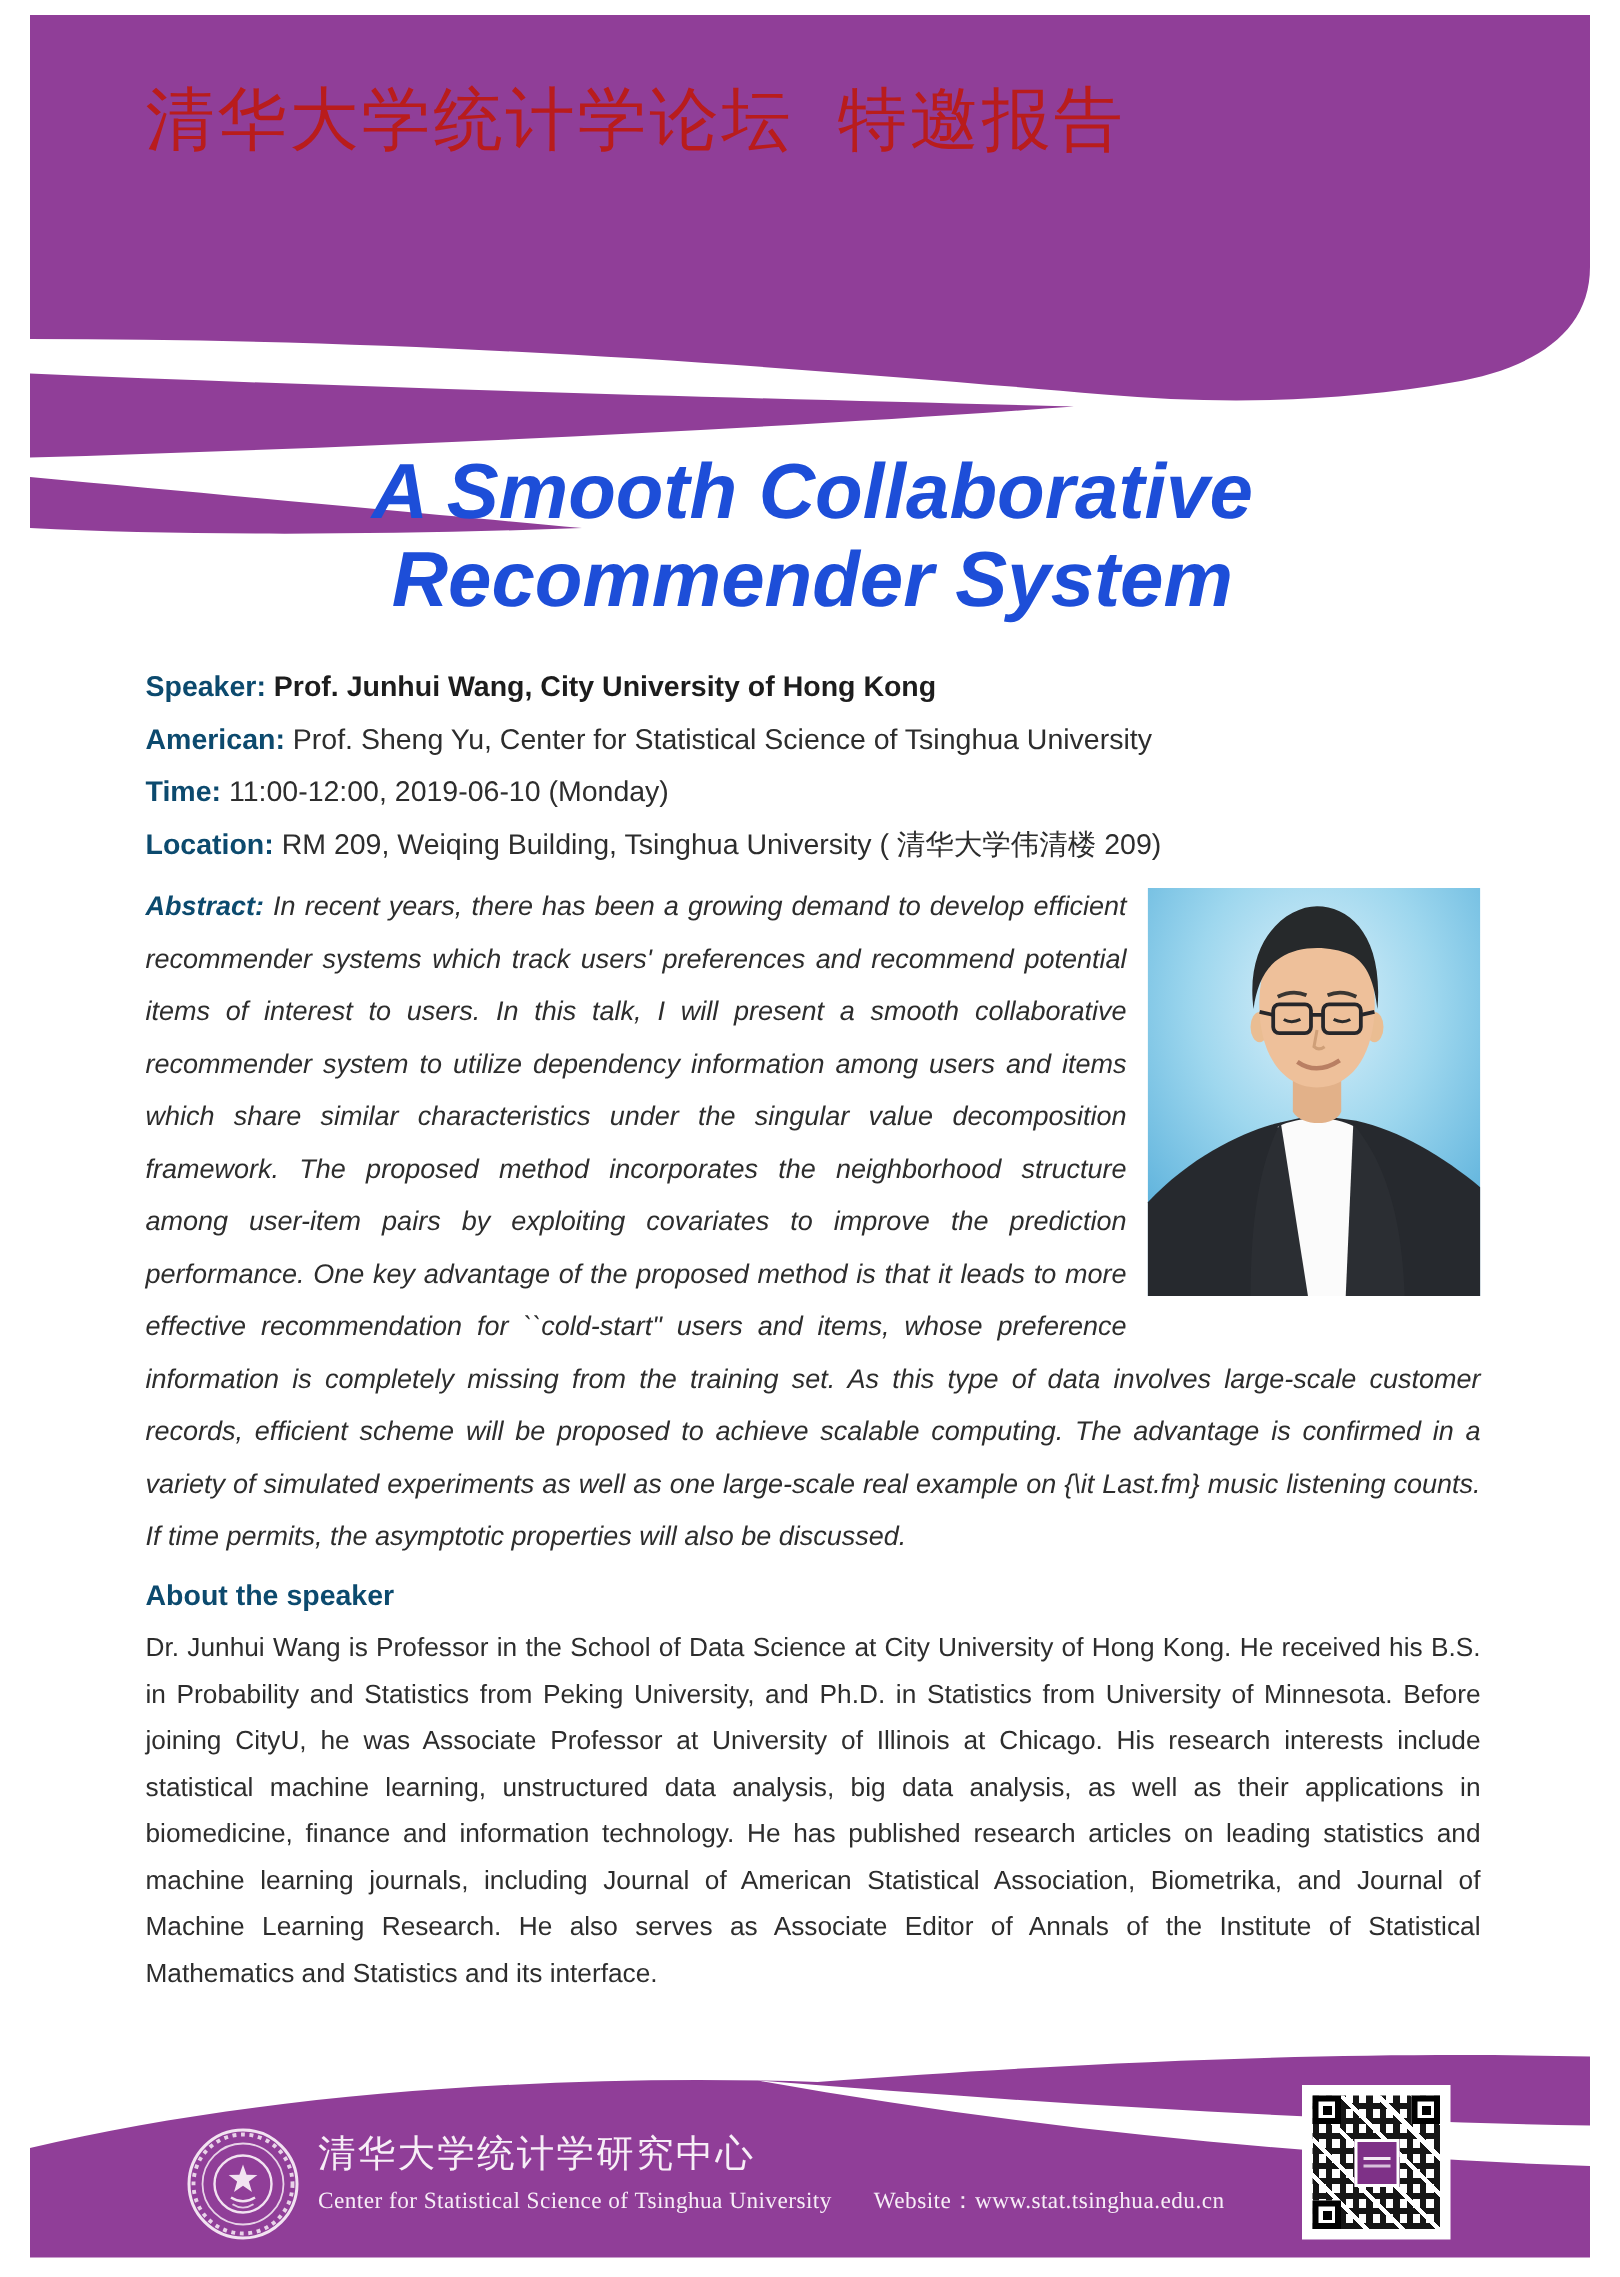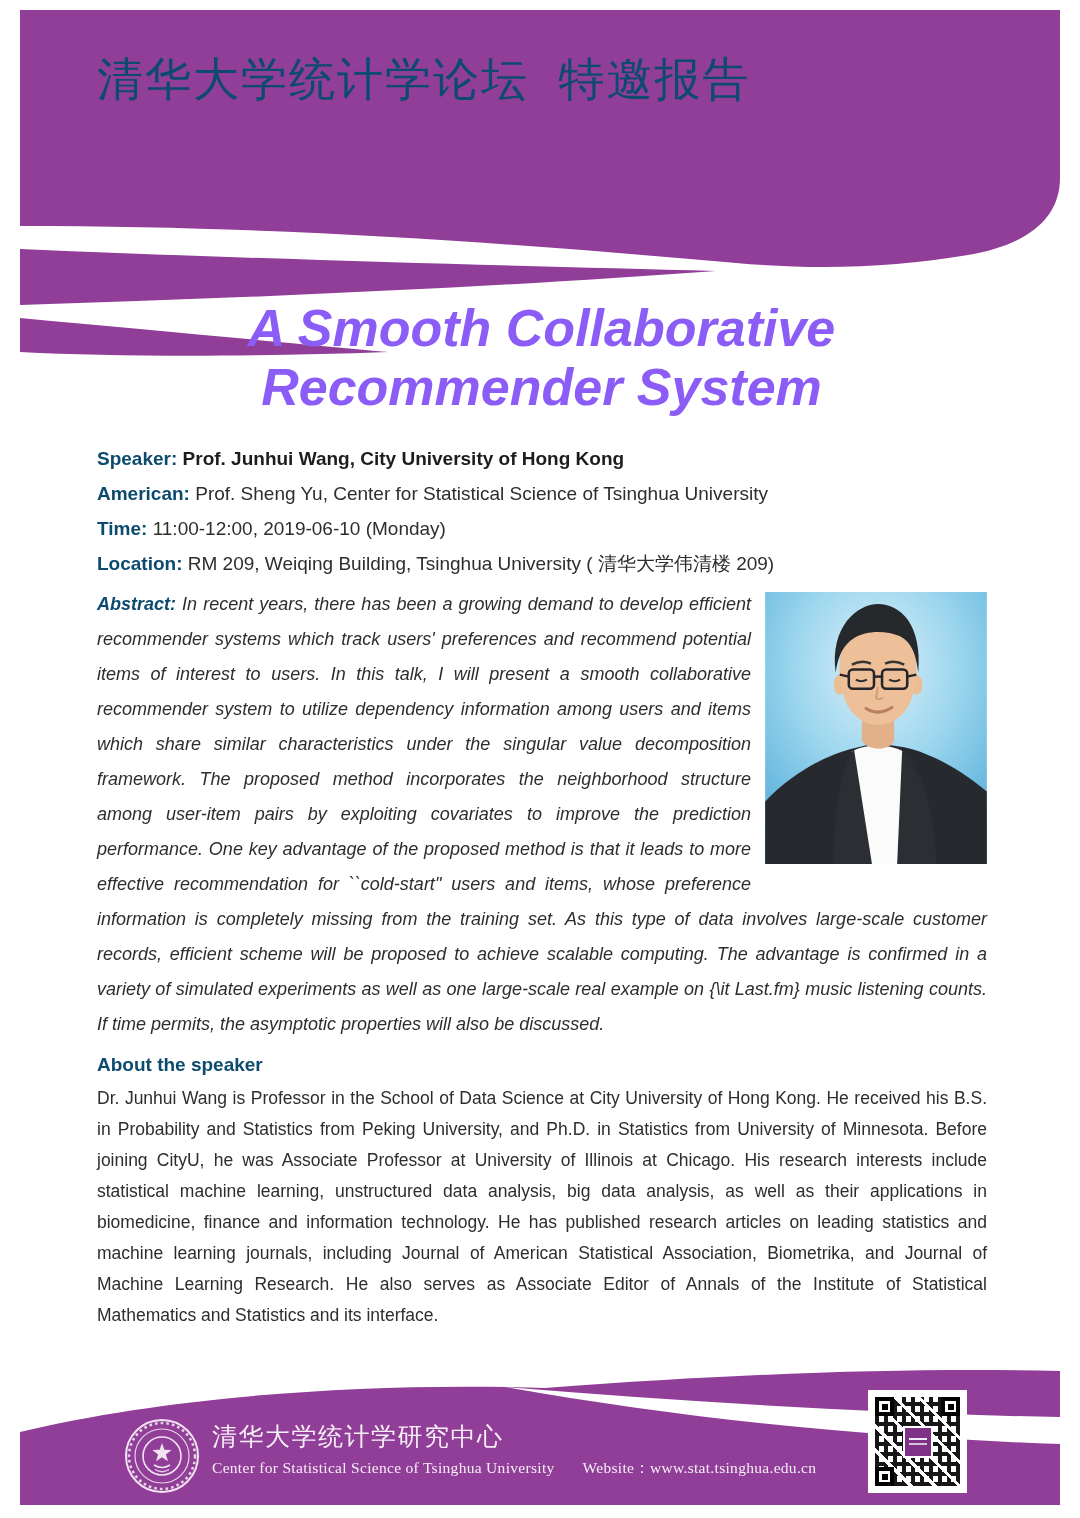--- a/index.html
+++ b/index.html
@@ -5,29 +5,29 @@
   html,body{margin:0;padding:0;background:#ffffff;}
   .page{
     position:relative;width:1080px;height:1518px;background:#ffffff;
     font-family:"Liberation Sans", sans-serif;overflow:hidden;
   }
   .deco{position:absolute;left:0;z-index:1;}
   .deco-top{top:0;}
   .deco-bottom{top:1358px;}
 
   
-  .header-text{position:absolute;left:97px;top:52px;z-index:2;color:#0c4a6e;}
+  .header-text{position:absolute;left:97px;top:52px;z-index:2;color:#b91c1c;}
   .header-zh{font-size:46px;line-height:54px;letter-spacing:2px;font-weight:400;white-space:pre;}
   .header-en{font-size:42px;line-height:50px;margin-top:10px;letter-spacing:1px;font-weight:300;}
 
   
   .talk-title{
     position:absolute;top:299px;left:0;width:1080px;z-index:2;
     padding-left:3px;box-sizing:border-box;text-align:center;
-    color:#8b5cf6;font-size:52px;line-height:59px;font-weight:bold;font-style:italic;
+    color:#1d4ed8;font-size:52px;line-height:59px;font-weight:bold;font-style:italic;
     letter-spacing:0px;
   }
 
   
   .content{position:absolute;left:97px;top:441px;width:890px;z-index:2;color:#2d2d2d;}
   .info-line{font-size:19px;line-height:35px;}
   .lbl{color:#0c4a6e;font-weight:bold;}
   .val-bold{font-weight:bold;color:#1d1d1d;}
   .abstract{font-size:18px;line-height:35px;text-align:justify;margin-top:6px;font-style:italic;}
   .photo{float:right;margin:5px 0 8px 14px;display:block;}

